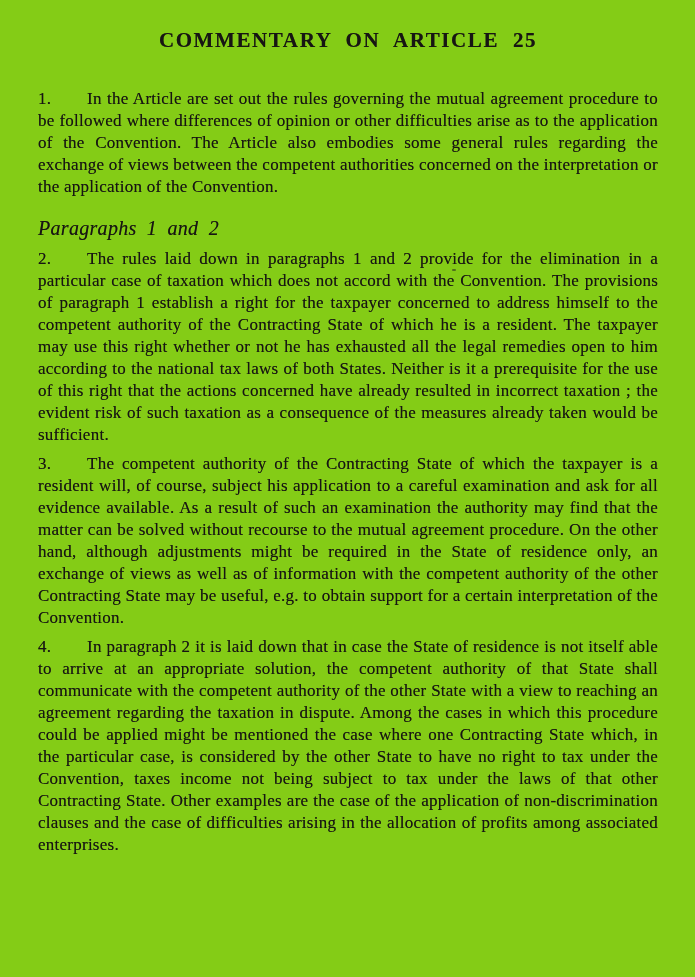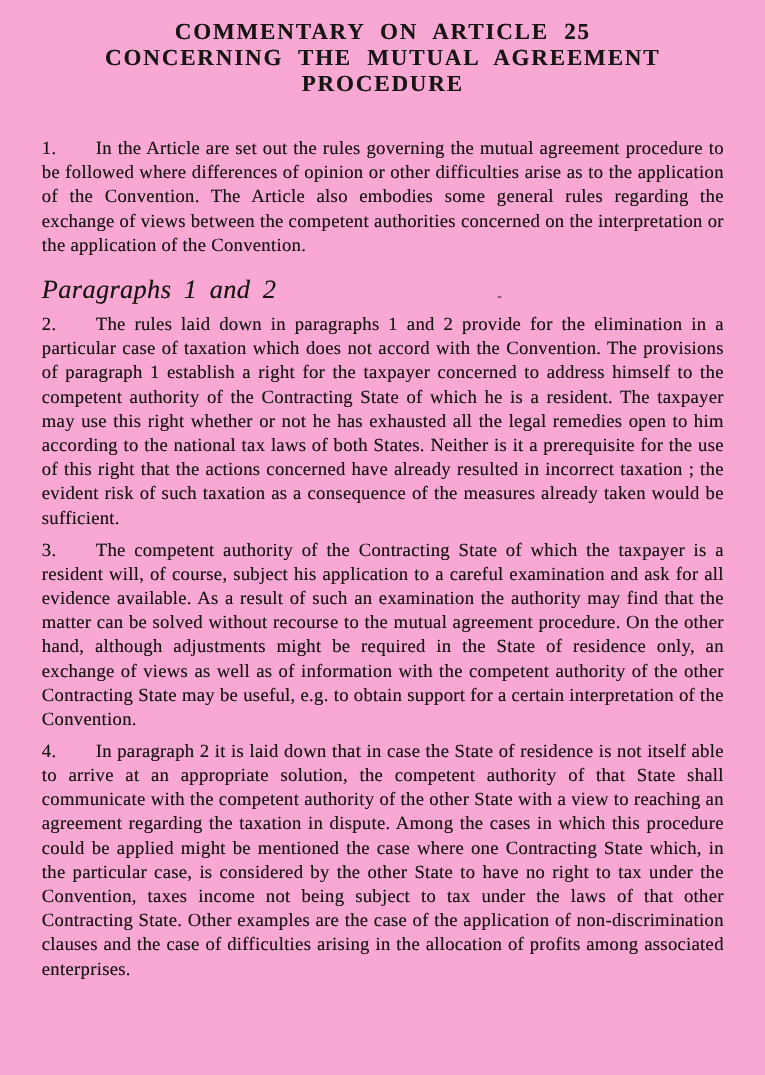--- a/index.html
+++ b/index.html
@@ -5,22 +5,22 @@
   html, body {
     margin: 0;
     padding: 0;
     background: #ffffff;
   }
   .page {
     position: relative;
     width: 695px;
     height: 977px;
     box-sizing: border-box;
-    background: #f9a8d4;
-    padding: 16px 37px 0 38px;
+    background: #84cc16;
+    padding: 28px 37px 0 38px;
     overflow: hidden;
     font-family: "Liberation Serif", "DejaVu Serif", serif;
     color: #171513;
     text-shadow: 0 0 0.45px rgba(20,18,16,0.55);
   }
   .title {
     margin: 0 0 36px 0;
     text-align: center;
     font-size: 21px;
     font-weight: bold;
@@ -35,21 +35,21 @@
     line-height: 22px;
     letter-spacing: 0.25px;
     text-align: justify;
   }
   .para .num {
     display: inline-block;
     width: 49px;
   }
   .section-heading {
     margin: 19px 0 9px 0;
-    font-size: 24px;
+    font-size: 20px;
     font-weight: normal;
     font-style: italic;
     line-height: 22px;
     letter-spacing: 0.3px;
     word-spacing: 5px;
   }
   .speck {
     position: absolute;
     left: 452px;
     top: 269px;
@@ -59,21 +59,20 @@
     border-radius: 1px;
   }
 </style>
 </head>
 <body>
 
 <div class="page">
 
   <h1 class="title">
     <span class="title-line">COMMENTARY ON ARTICLE 25</span>
-    <span class="title-line">CONCERNING THE MUTUAL AGREEMENT PROCEDURE</span>
   </h1>
 
   <p class="para"><span class="num">1.</span><span>In the Article are set out the rules governing the mutual agreement procedure to be followed where differences of opinion or other difficulties arise as to the application of the Convention. The Article also embodies some general rules regarding the exchange of views between the competent authorities concerned on the interpretation or the application of the Convention.</span></p>
 
   <div class="speck"></div>
 
   <h2 class="section-heading">Paragraphs 1 and 2</h2>
 
   <p class="para"><span class="num">2.</span><span>The rules laid down in paragraphs 1 and 2 provide for the elimination in a particular case of taxation which does not accord with the Convention. The provisions of paragraph 1 establish a right for the taxpayer concerned to address himself to the competent authority of the Contracting State of which he is a resident. The taxpayer may use this right whether or not he has exhausted all the legal remedies open to him according to the national tax laws of both States. Neither is it a prerequisite for the use of this right that the actions concerned have already resulted in incorrect taxation&nbsp;; the evident risk of such taxation as a consequence of the measures already taken would be sufficient.</span></p>
 

